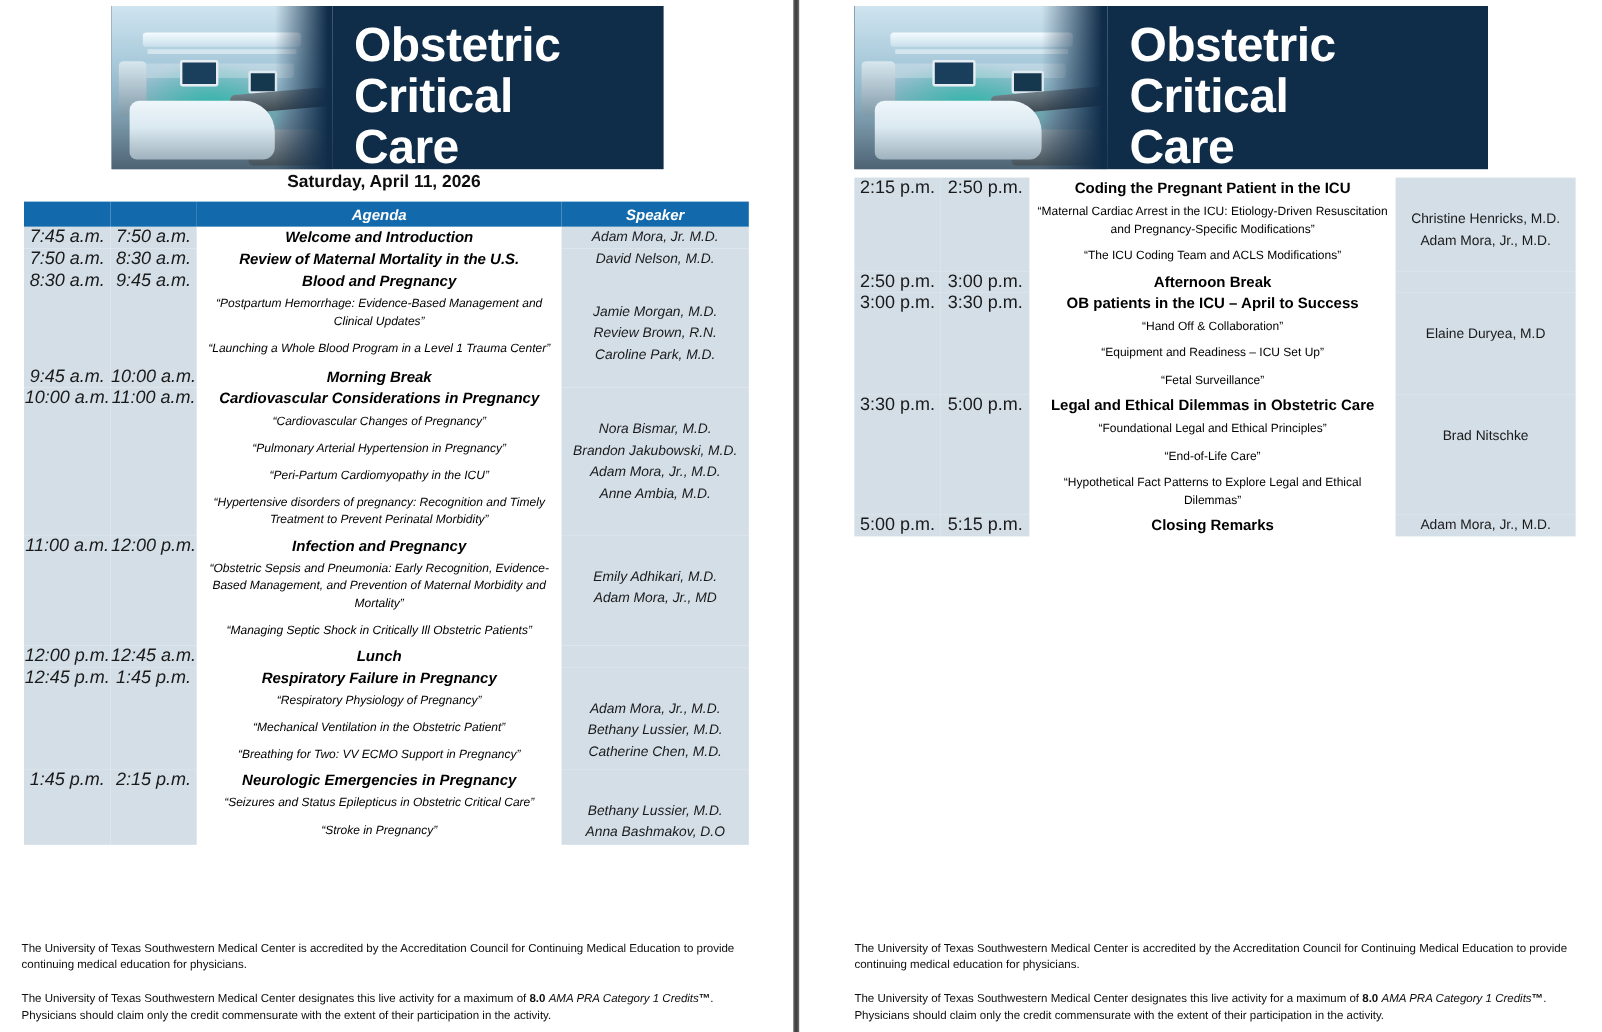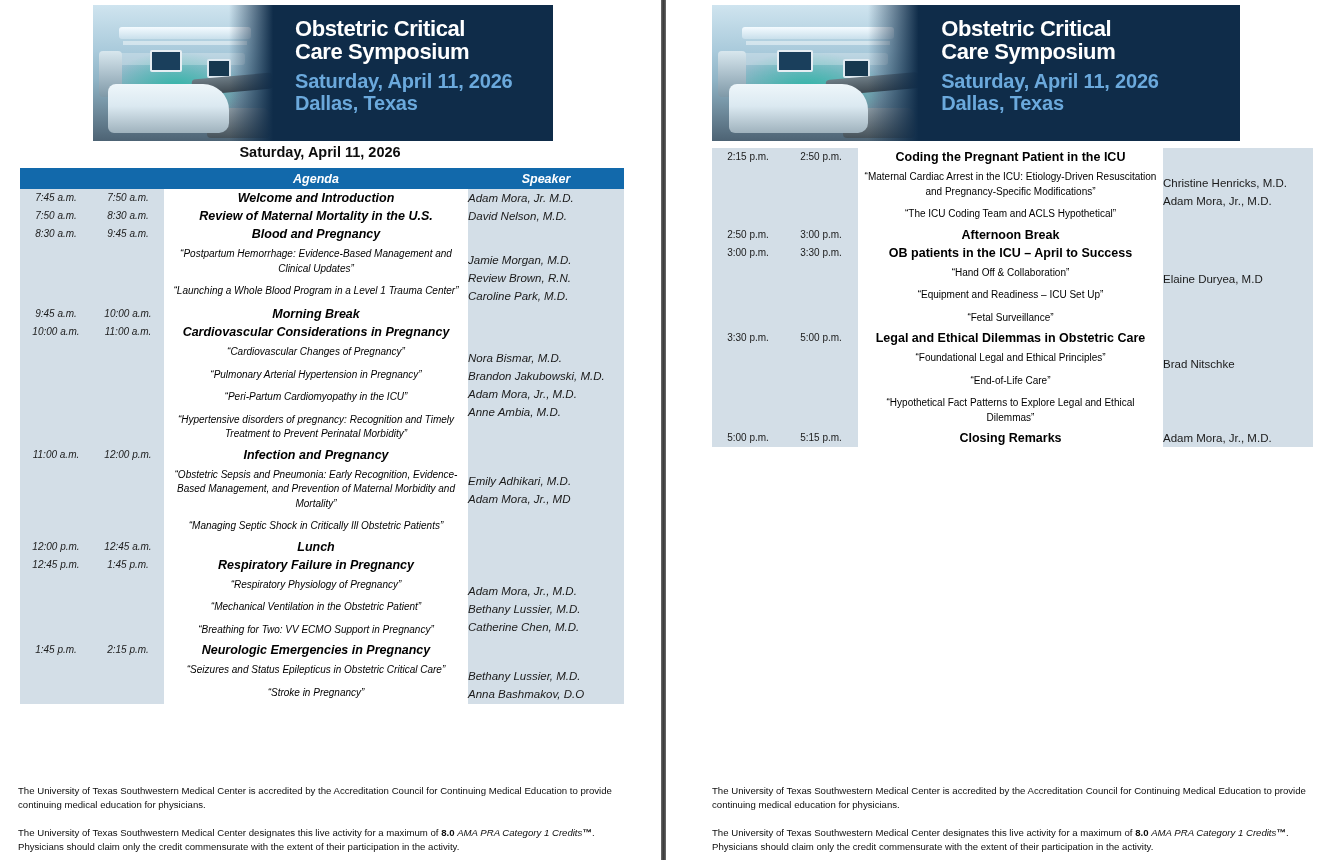--- a/index.html
+++ b/index.html
@@ -123,21 +123,21 @@
   .banner-text {
     flex: 1 1 auto;
     padding: 12px 10px 10px 18px;
     display: flex;
     flex-direction: column;
     justify-content: flex-start;
   }
   .banner-title {
     color: #ffffff;
     font-weight: bold;
-    font-size: 22px;
+    font-size: 40px;
     line-height: 1.06;
     letter-spacing: -0.4px;
   }
   .banner-sub {
     color: #6ba9dc;
     font-weight: bold;
     font-size: 20px;
     line-height: 1.12;
     margin-top: 6px;
     letter-spacing: -0.2px;
@@ -178,33 +178,33 @@
   .agenda th.th-blank { background: #1269ab; }
 
   .agenda td {
     vertical-align: top;
     padding: 0;
     border: 0;
   }
   .cell-time {
     background: #d3dee7;
     text-align: center;
-    font-size: 10px;
+    font-size: 15px;
     color: #1a1a1a;
     white-space: nowrap;
   }
   .cell-agenda {
     background: #ffffff;
     text-align: center;
     padding: 0 8px;
     margin-top: 20px;
   }
   .cell-speaker {
     background: #d3dee7;
-    text-align: left;
+    text-align: center;
     padding-left: 9px;
     font-size: 11.5px;
     color: #1a1a1a;
   }
 
   .row-line { height: 18px; line-height: 18px; }
 
   .topic-head {
     font-weight: bold;
     font-size: 12.5px;
@@ -434,21 +434,21 @@
       <col style="width:305px">
       <col style="width:150px">
   </colgroup>
   <tbody>
       <tr>
         <td class="cell-time row-line">2:15 p.m.</td>
         <td class="cell-time row-line">2:50 p.m.</td>
         <td class="cell-agenda">
           <div class="topic-head">Coding the Pregnant Patient in the ICU</div>
           <div class="topic-sub">“Maternal Cardiac Arrest in the ICU: Etiology-Driven Resuscitation and Pregnancy-Specific Modifications”</div>
-          <div class="topic-sub">“The ICU Coding Team and ACLS Hypothetical”</div>
+          <div class="topic-sub">“The ICU Coding Team and ACLS Modifications”</div>
         </td>
         <td class="cell-speaker">
           <div class="spk-gap-lg"></div>
           <div class="spk-line">Christine Henricks, M.D.</div>
           <div class="spk-line">Adam Mora, Jr., M.D.</div>
         </td>
       </tr>
       <tr>
         <td class="cell-time row-line">2:50 p.m.</td>
         <td class="cell-time row-line">3:00 p.m.</td>

